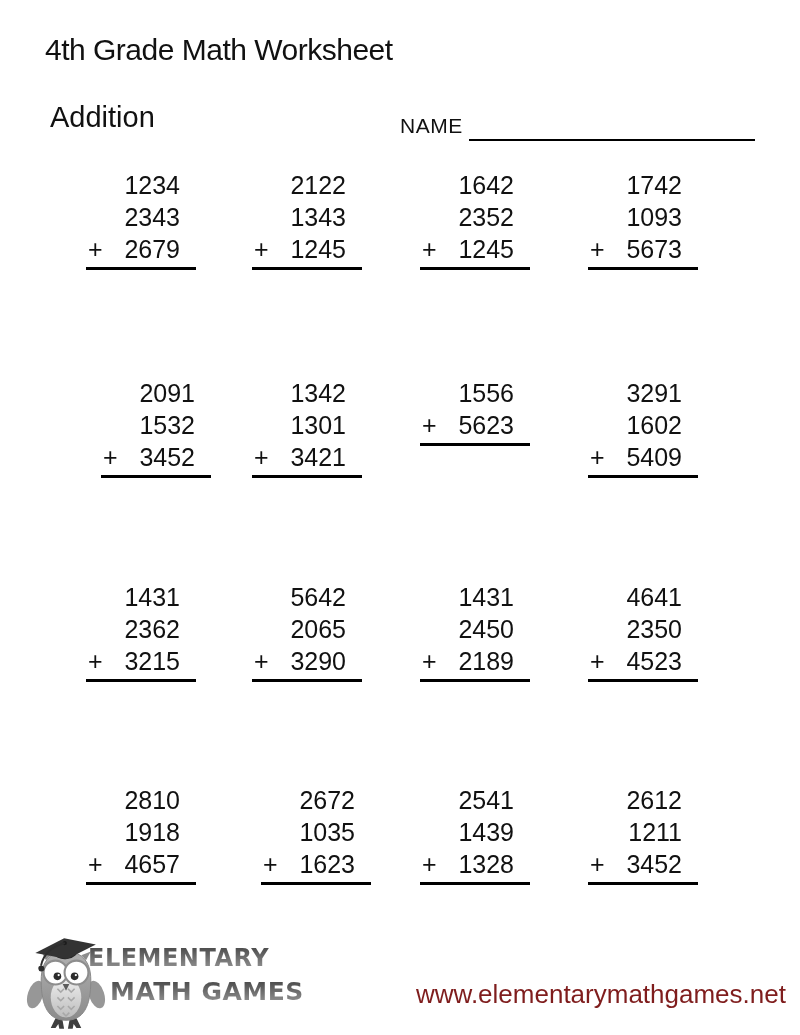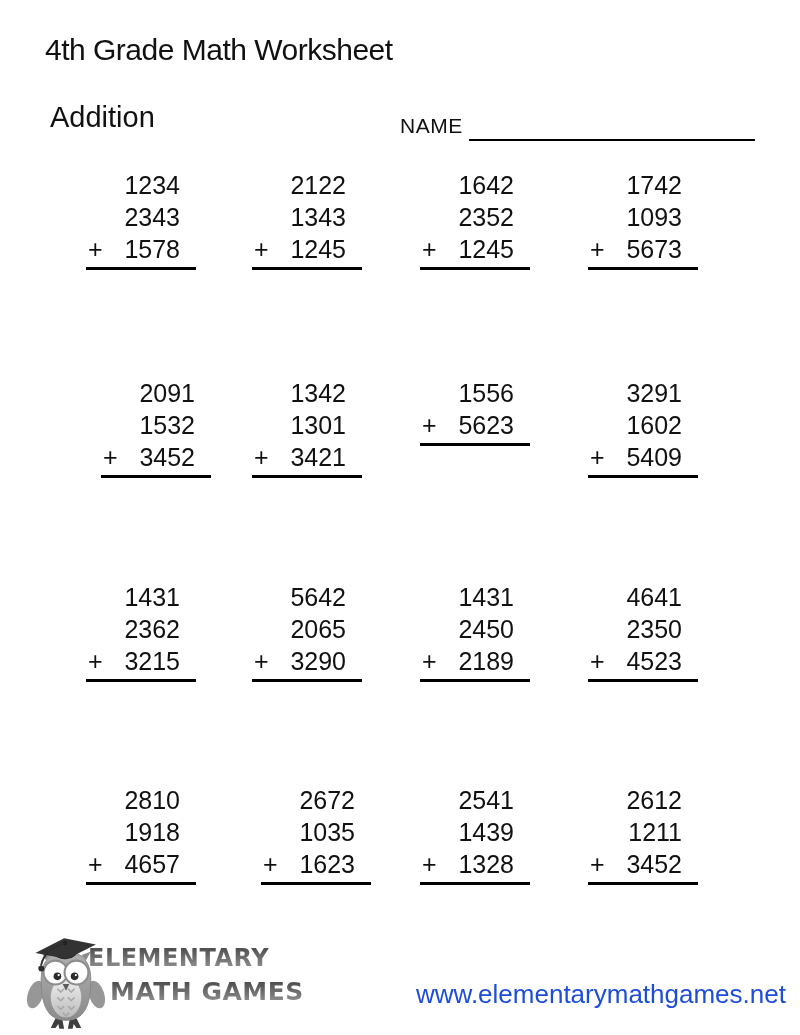--- a/index.html
+++ b/index.html
@@ -34,40 +34,40 @@
   .logo-text { position:absolute; left:88px; top:941px; }
   .logo-line {
     font-family:"DejaVu Sans", sans-serif; font-weight:bold;
     font-size:24px; line-height:34px; letter-spacing:0.5px; white-space:nowrap;
     background:linear-gradient(180deg,#424242 10%, #9e9e9e 92%);
     -webkit-background-clip:text; background-clip:text; color:transparent;
   }
   .logo-line2 { margin-left:22px; font-size:25px; }
   .website {
     position:absolute; left:416px; top:979px;
-    font-size:26px; color:#1d4ed8; white-space:nowrap;
+    font-size:26px; color:#7f1d1d; white-space:nowrap;
   }
 </style>
 </head>
 <body>
 
 <div class="page" style="color: rgb(17, 17, 17);">
 
   <div class="title">4th Grade Math Worksheet</div>
   <div class="subtitle">Addition</div>
   <div class="name-label">NAME</div>
   <div class="name-line"></div>
 
   <div id="problems-grid">
       <div class="problem" style="left: 86px; top: 169px;">
       <div class="addend a1">1234</div>
       <div class="addend a2">2343</div>
       <div class="addend-last">
         <span class="plus">+</span>
-        <span class="addend a3">1578</span>
+        <span class="addend a3">2679</span>
       </div>
       <div class="answer-line"></div>
     </div>
       <div class="problem" style="left: 252px; top: 169px;">
       <div class="addend a1">2122</div>
       <div class="addend a2">1343</div>
       <div class="addend-last">
         <span class="plus">+</span>
         <span class="addend a3">1245</span>
       </div>

